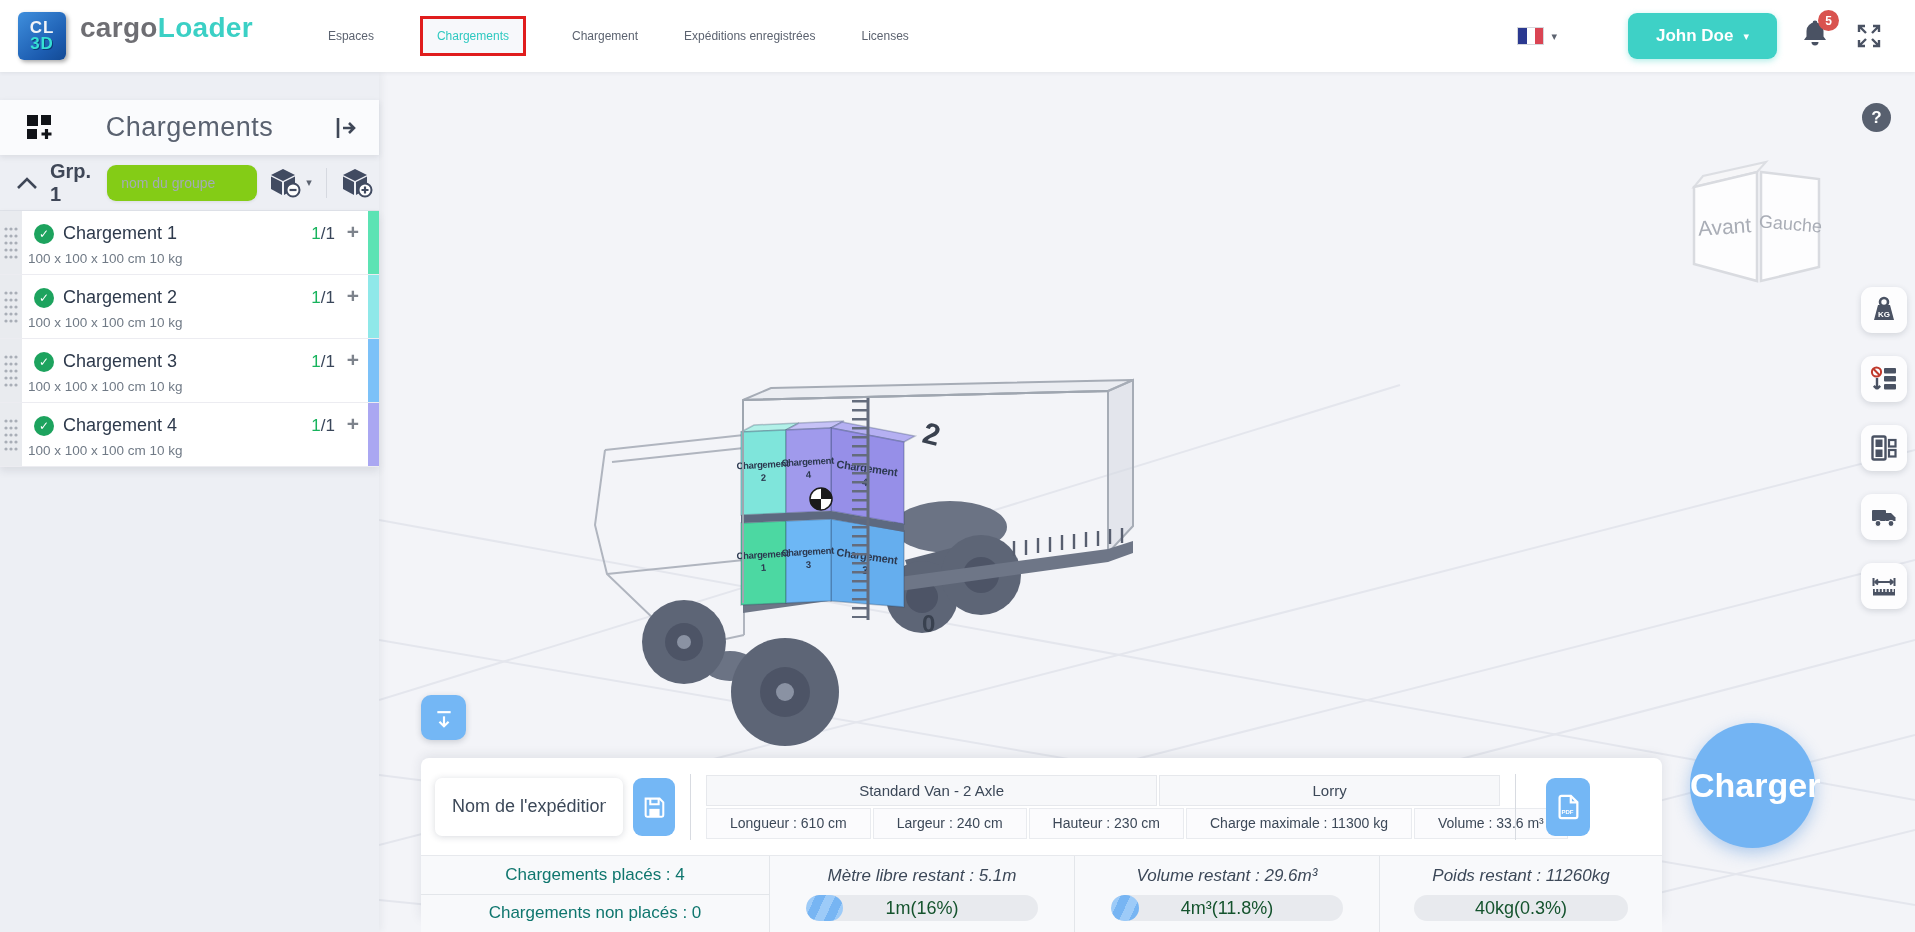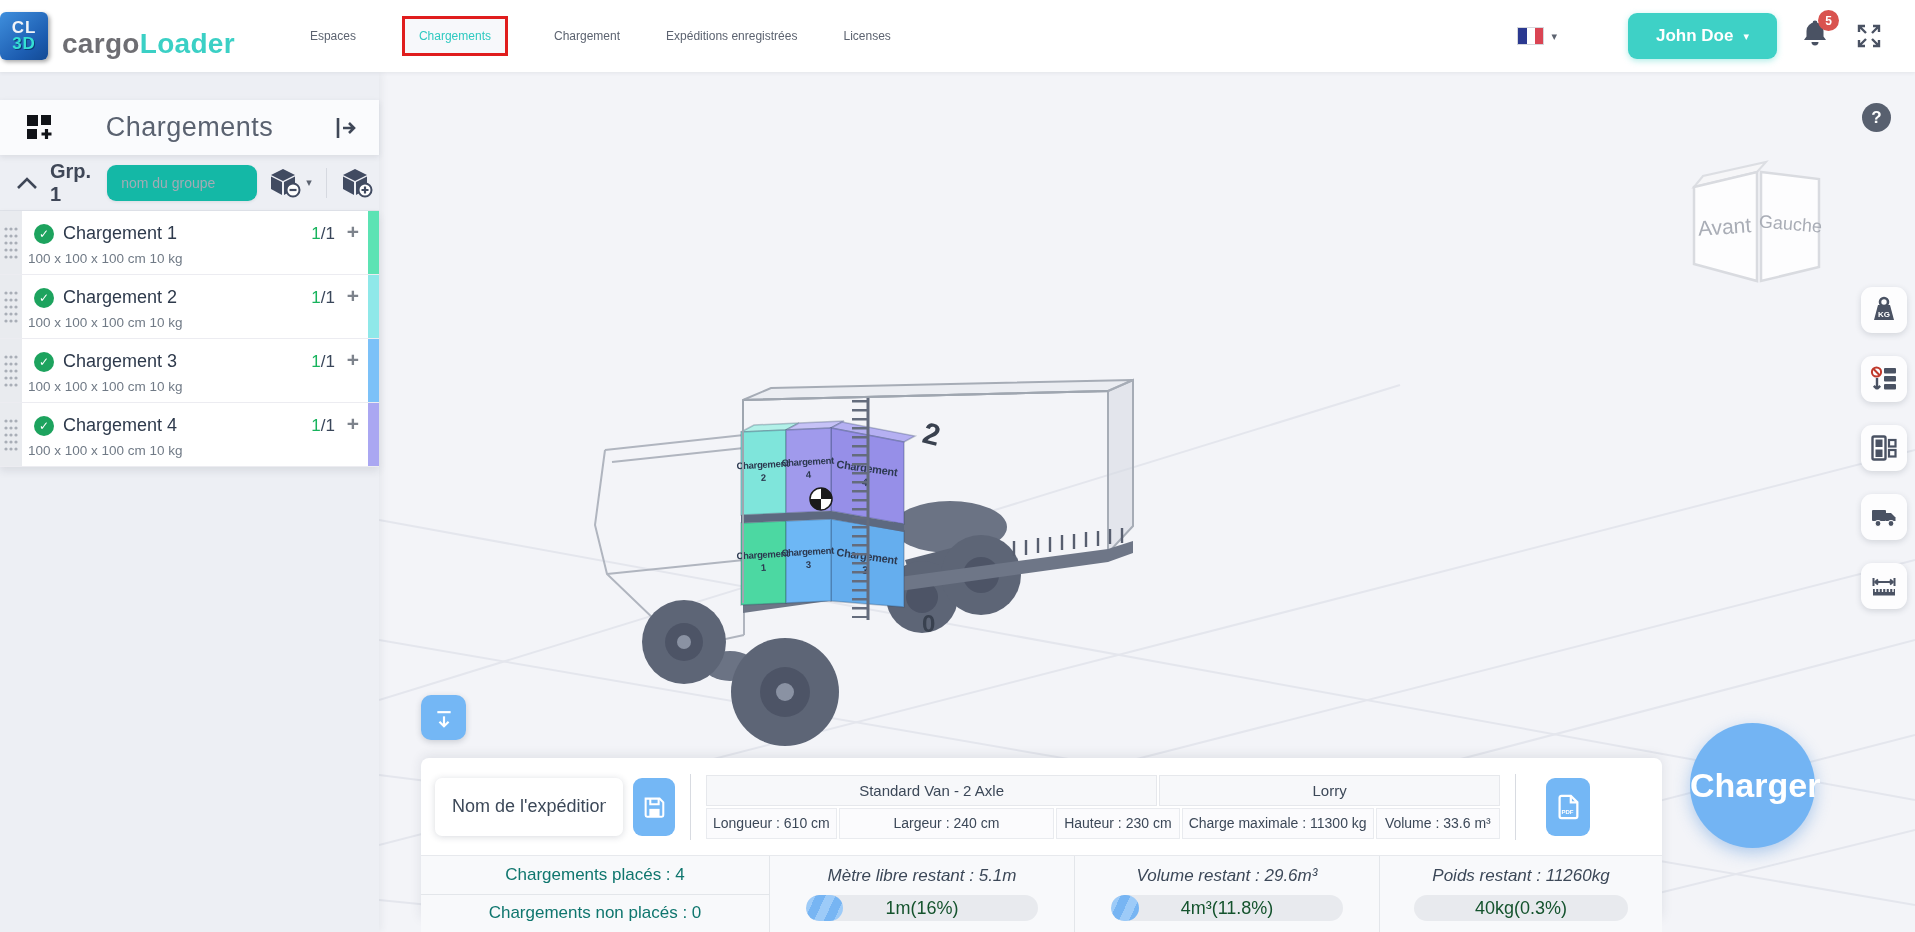--- a/index.html
+++ b/index.html
@@ -2,21 +2,21 @@
 <html><head>
 <meta charset="utf-8">
 <style>
   * { margin:0; padding:0; box-sizing:border-box; }
   html,body { width:1915px; height:932px; overflow:hidden;
     font-family:"Liberation Sans","DejaVu Sans",sans-serif; background:#f3f4f8; }
 
   
   .navbar { position:absolute; left:0; top:0; width:1915px; height:72px; background:#ffffff;
     display:flex; align-items:center; z-index:30; box-shadow:0 1px 4px rgba(40,50,70,.08); }
-  .logo-wrap { display:flex; align-items:flex-end; gap:14px; cursor:pointer; }
+  .logo-wrap { display:flex; align-items:flex-start; gap:14px; padding-left:18px; cursor:pointer; }
   .logo-badge { width:48px; height:48px; border-radius:6px;
     background:linear-gradient(140deg,#3f8fdd 0%,#1c5cb0 70%,#134a94 100%);
     display:flex; flex-direction:column; align-items:center; justify-content:center;
     box-shadow:2px 2px 4px rgba(0,0,0,.35); }
   .logo-badge .l1 { color:#f2f4f8; font-weight:800; font-size:17px; line-height:15px; letter-spacing:1px;}
   .logo-badge .l2 { color:#35e0d4; font-weight:800; font-size:17px; line-height:17px; letter-spacing:1px;
     text-shadow:1px 1px 0 #0c3a77;}
   .brand { font-size:28px; font-weight:700; letter-spacing:.3px; }
   .brand .gray { color:#6e6e73; } .brand .teal { color:#3bd0c5; }
   .nav-links { display:flex; align-items:center; gap:46px; margin-left:75px; }
@@ -41,21 +41,21 @@
   .sidebar { position:absolute; left:0; top:72px; width:379px; bottom:0; background:#edeff4;
     z-index:20; box-shadow:2px 0 8px rgba(40,50,70,.07); }
   .sb-header { margin-top:28px; height:55px; background:#fafbfd; display:flex; align-items:center;
     box-shadow:0 2px 6px rgba(40,50,70,.10); position:relative; }
   .sb-grid-icon { position:absolute; left:26px; top:14px; cursor:pointer; }
   .sb-title { width:100%; text-align:center; font-size:27px; color:#5a6270; letter-spacing:.5px; }
   .sb-collapse { position:absolute; right:20px; top:14px; cursor:pointer; }
   .sb-group { height:56px; display:flex; align-items:center; padding:0 16px; border-bottom:1px solid #e0e3e9; }
   .sb-chevron { cursor:pointer; display:flex; }
   .sb-group-label { font-size:20px; font-weight:700; color:#3f4757; margin-left:12px; }
-  .sb-group-input { width:150px; height:36px; border:none; border-radius:9px; background:#14b8a6;
+  .sb-group-input { width:150px; height:36px; border:none; border-radius:9px; background:#84cc16;
     margin-left:16px; padding:0 14px; font-size:14px; color:#3f4757; font-family:inherit;
     box-shadow:0 1px 3px rgba(40,50,70,.10); }
   .sb-group-input::placeholder { color:#a3abb5; }
   .sb-group-actions { display:flex; align-items:center; margin-left:12px; gap:8px; }
   .sb-action { cursor:pointer; display:flex; align-items:center; }
   .sb-divider { width:1px; height:30px; background:#d6d9e0; margin:0 6px; }
   .sb-items { box-shadow:0 4px 8px rgba(40,50,70,.10); }
   .sb-item { position:relative; height:64px; background:#fff; border-bottom:1px solid #ececf1; cursor:pointer; }
   .drag-strip { position:absolute; left:0; top:0; bottom:0; width:22px; background:#e9ebef;
     display:flex; align-items:center; justify-content:center; cursor:grab; }
@@ -95,21 +95,21 @@
   .save-btn { width:42px; height:58px; margin-left:10px; border:none; border-radius:9px; background:#74b7f5;
     cursor:pointer; display:flex; align-items:center; justify-content:center; }
   .bc-vdiv { width:1px; height:66px; background:#d8dbe1; margin:0 15px; }
   .veh-table { width:794px; display:flex; flex-direction:column; gap:2px; }
   .veh-head { display:flex; gap:2px; }
   .veh-head div { height:31px; background:#f7f8fa; border:1px solid #e6e8ec; display:flex; align-items:center;
     justify-content:center; font-size:15px; color:#3c4858; }
   .veh-h1 { flex:57; } .veh-h2 { flex:43; }
   .veh-cells { display:flex; gap:2px; }
   .veh-cells div { height:31px; background:#fbfbfd; border:1px solid #e9ebef; display:flex; align-items:center;
-    justify-content:center; font-size:14px; color:#3c4858; white-space:nowrap; padding:0 6px; }
+    justify-content:center; font-size:14px; color:#3c4858; white-space:nowrap; padding:0 23px; }
   .vc0{flex:130;} .vc1{flex:248;} .vc2{flex:135;} .vc3{flex:138;} .vc4{flex:136;}
   .pdf-btn { width:44px; height:58px; margin-left:15px; border:none; border-radius:9px; background:#74b7f5;
     cursor:pointer; display:flex; align-items:center; justify-content:center; }
   .bc-row2 { height:77px; border-top:1px solid #e7e9ed; background:#f8f9fb; display:flex; }
   .stat-col { border-right:1px solid #e3e6ea; }
   .stat-col:last-child { border-right:none; }
   .sc1 { width:349px; display:flex; flex-direction:column; }
   .sc1 div { flex:1; display:flex; align-items:center; justify-content:center; font-size:17px; color:#0f766e; }
   .sc1 div:first-child { border-bottom:1px solid #e3e6ea; }
   .sc2 { width:305px; } .sc3 { width:305px; } .sc4 { width:282px; }

